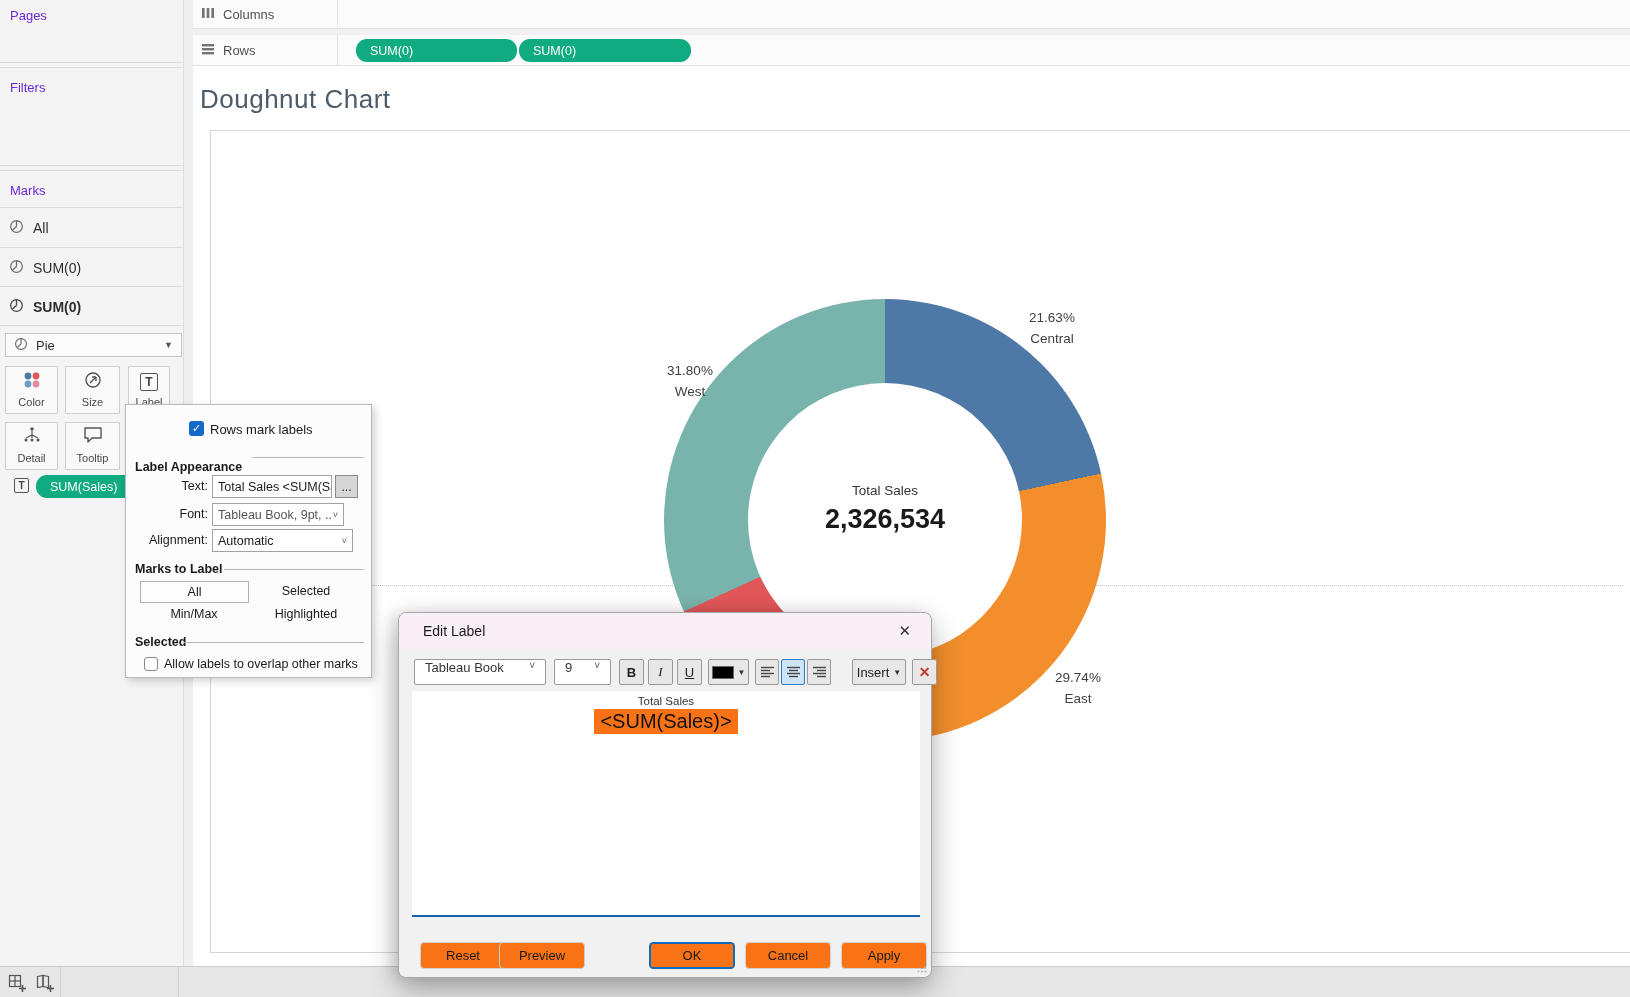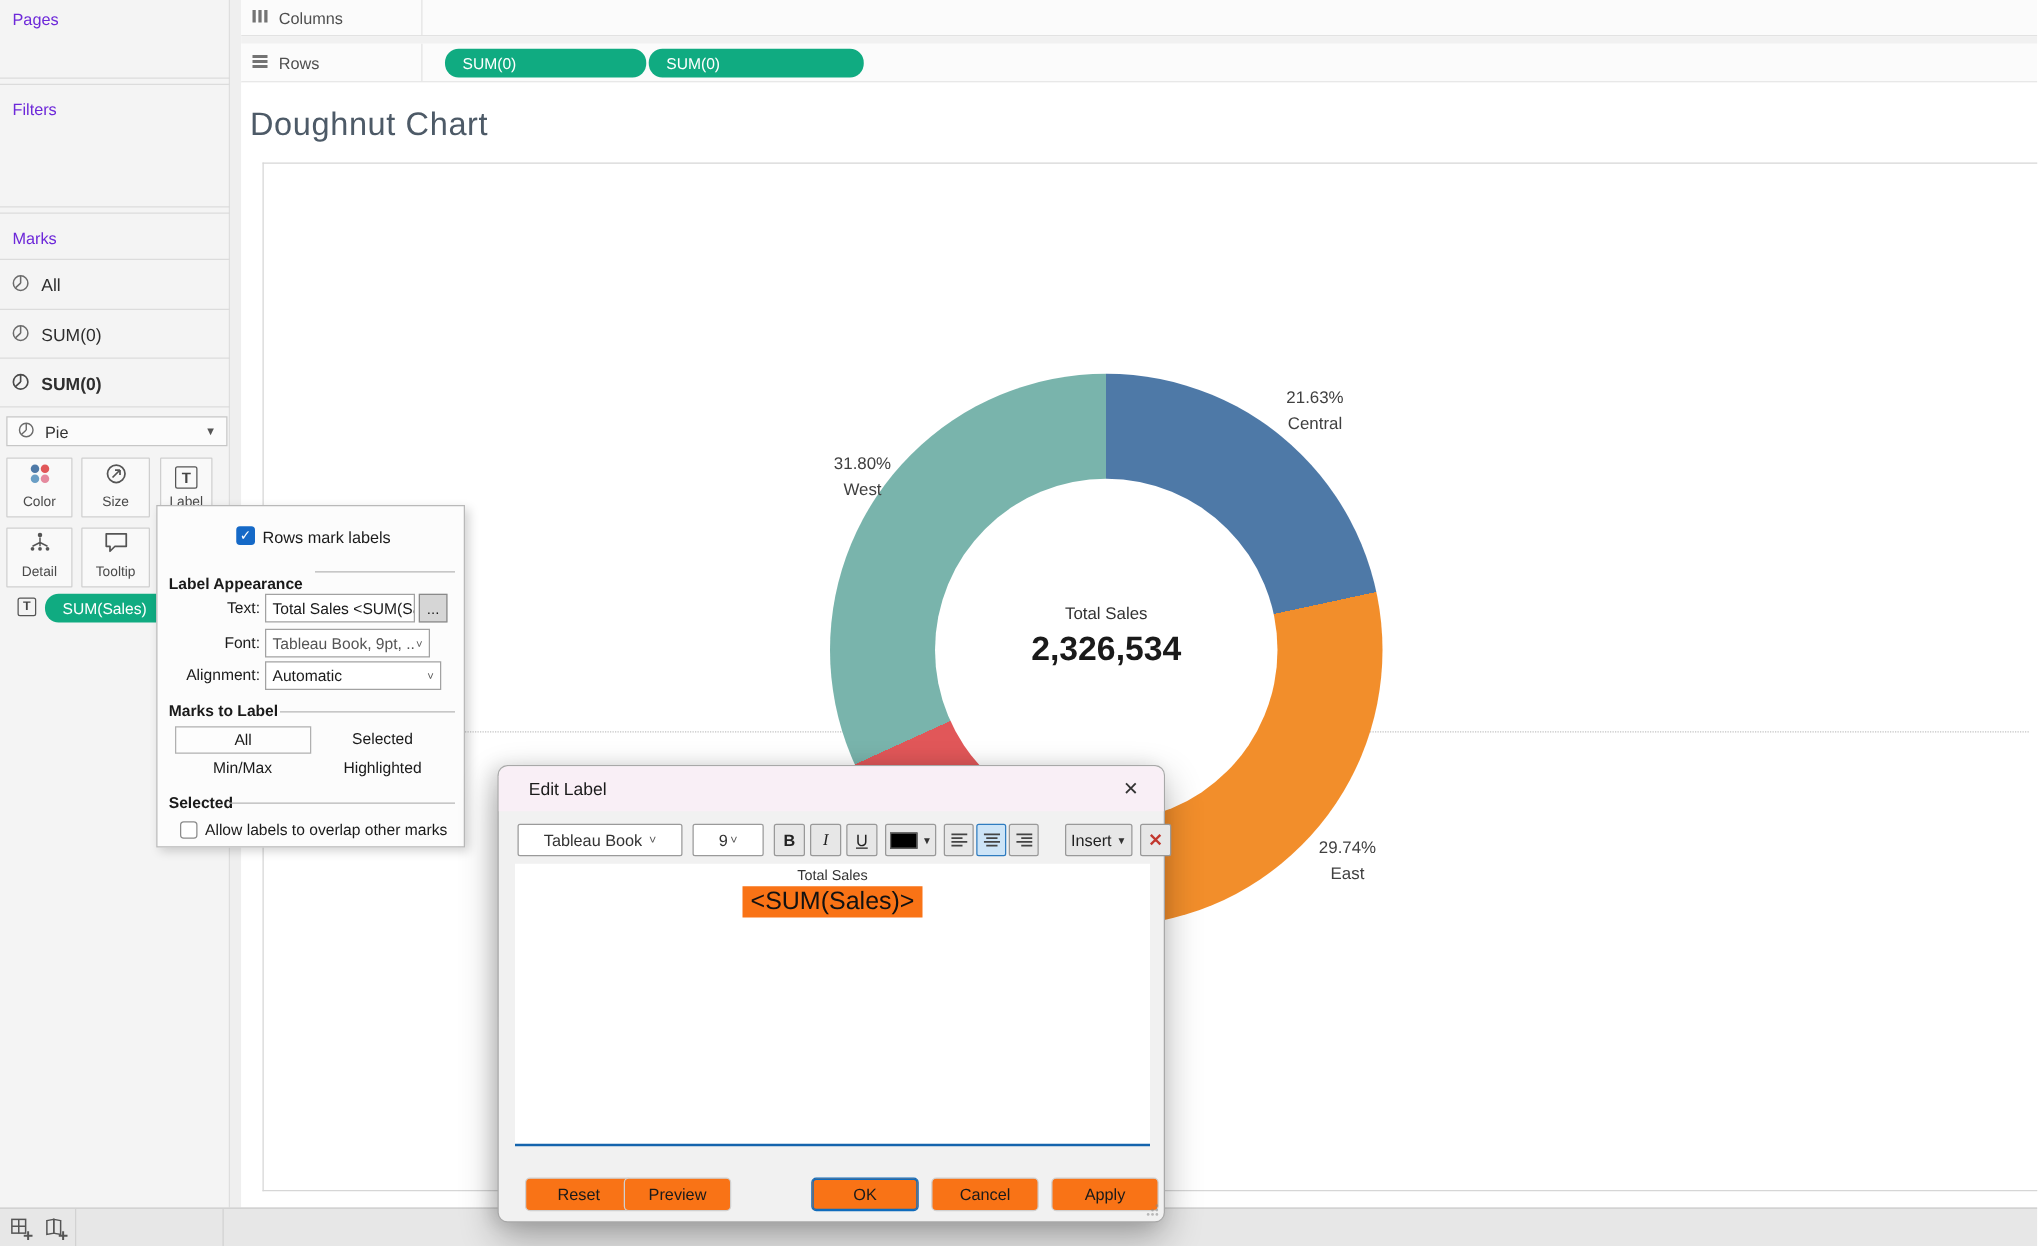--- a/index.html
+++ b/index.html
@@ -66,21 +66,21 @@
   .lp-check2 { position:absolute; left:18px; top:252px; width:14px; height:14px; background:#fff; border:1px solid #8a8a8a; border-radius:3px; cursor:pointer; }
   .lp-overlap-label { position:absolute; left:38px; top:252px; font-size:12.5px; }
 
   
   .edit-dialog { position:absolute; left:398px; top:612px; width:534px; height:366px; background:#f1f1f1; border:1px solid #a8a8a8; border-radius:8px; box-shadow:0 12px 30px rgba(0,0,0,.3), -5px 0 14px rgba(0,0,0,.10); z-index:30; }
   .ed-titlebar { position:absolute; left:0; top:0; width:100%; height:36px; background:#f9eff6; border-radius:8px 8px 0 0; display:flex; align-items:center; padding:0 14px 0 24px; }
   .ed-title { font-size:14px; color:#1a1a1a; }
   .ed-close { margin-left:auto; font-size:15px; color:#333; cursor:pointer; padding:2px 6px; }
   .ed-toolbar { position:absolute; left:15px; top:46px; width:506px; height:26px; }
   .ed-ctl { position:absolute; height:26px; font-size:13px; }
-  .combo { background:#fff; border:1px solid #9a9a9a; border-radius:2px; display:flex; align-items:center; padding:0 20px; cursor:pointer; }
+  .combo { background:#fff; border:1px solid #9a9a9a; border-radius:2px; display:flex; align-items:flex-start; padding:0 10px; cursor:pointer; }
   .combo .caret { margin-left:auto; color:#555; font-size:10px; }
   .tbtn { background:#e7e7e7; border:1px solid #999; border-radius:2px; display:flex; align-items:center; justify-content:center; cursor:pointer; color:#222; }
   .tbtn.active { background:#cde4f7; border-color:#2f7cc0; }
   .swatch { width:22px; height:13px; background:#000; border:1px solid #666; }
   .caret-solid { font-size:8px; color:#333; margin-left:4px; }
   .red-x { color:#c2372e; font-weight:bold; font-size:14px; }
   .ed-textarea { position:absolute; left:13px; top:78px; width:508px; height:226px; background:#fff; border-bottom:2px solid #1464ad; text-align:center; padding-top:4px; cursor:text; }
   .ed-line1 { font-size:11.5px; color:#333; }
   .ed-line2 { display:inline-block; margin-top:2px; font-size:20px; color:#111; background:#f97316; padding:1px 6px; }
   .ed-btn { position:absolute; top:329px; width:86px; height:27px; background:#f97316; border:1px solid #d0d0d0; border-radius:4px; font-size:13px; color:#1a1a1a; display:flex; align-items:center; justify-content:center; cursor:pointer; }

